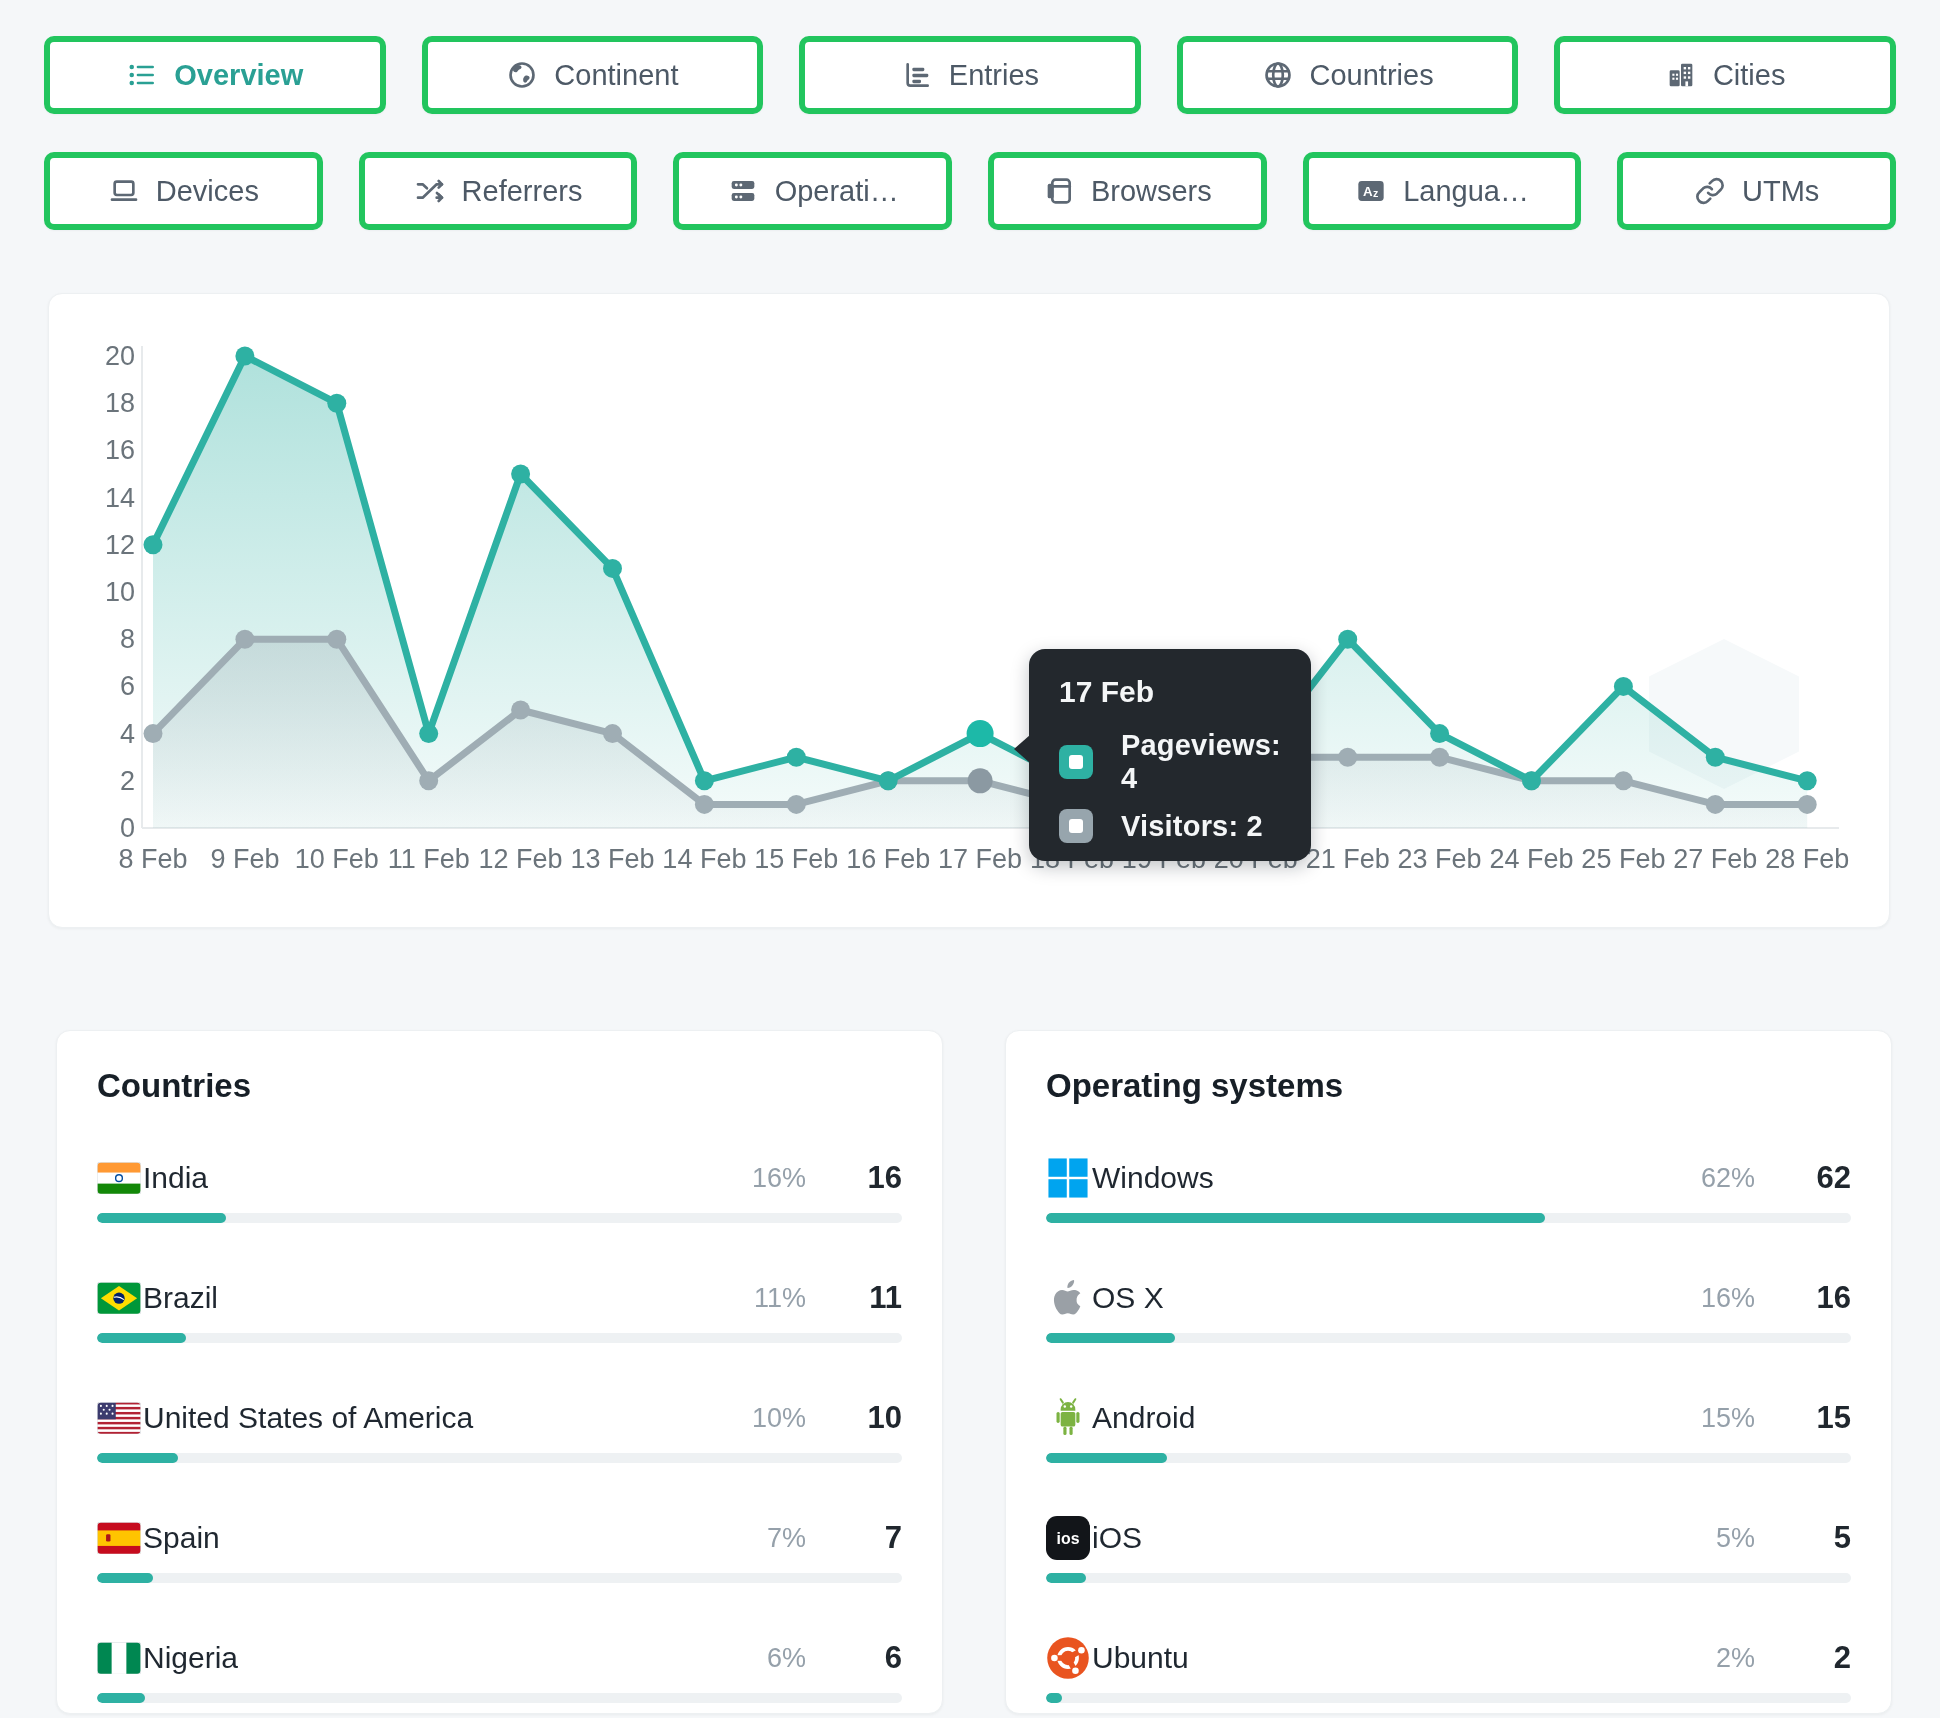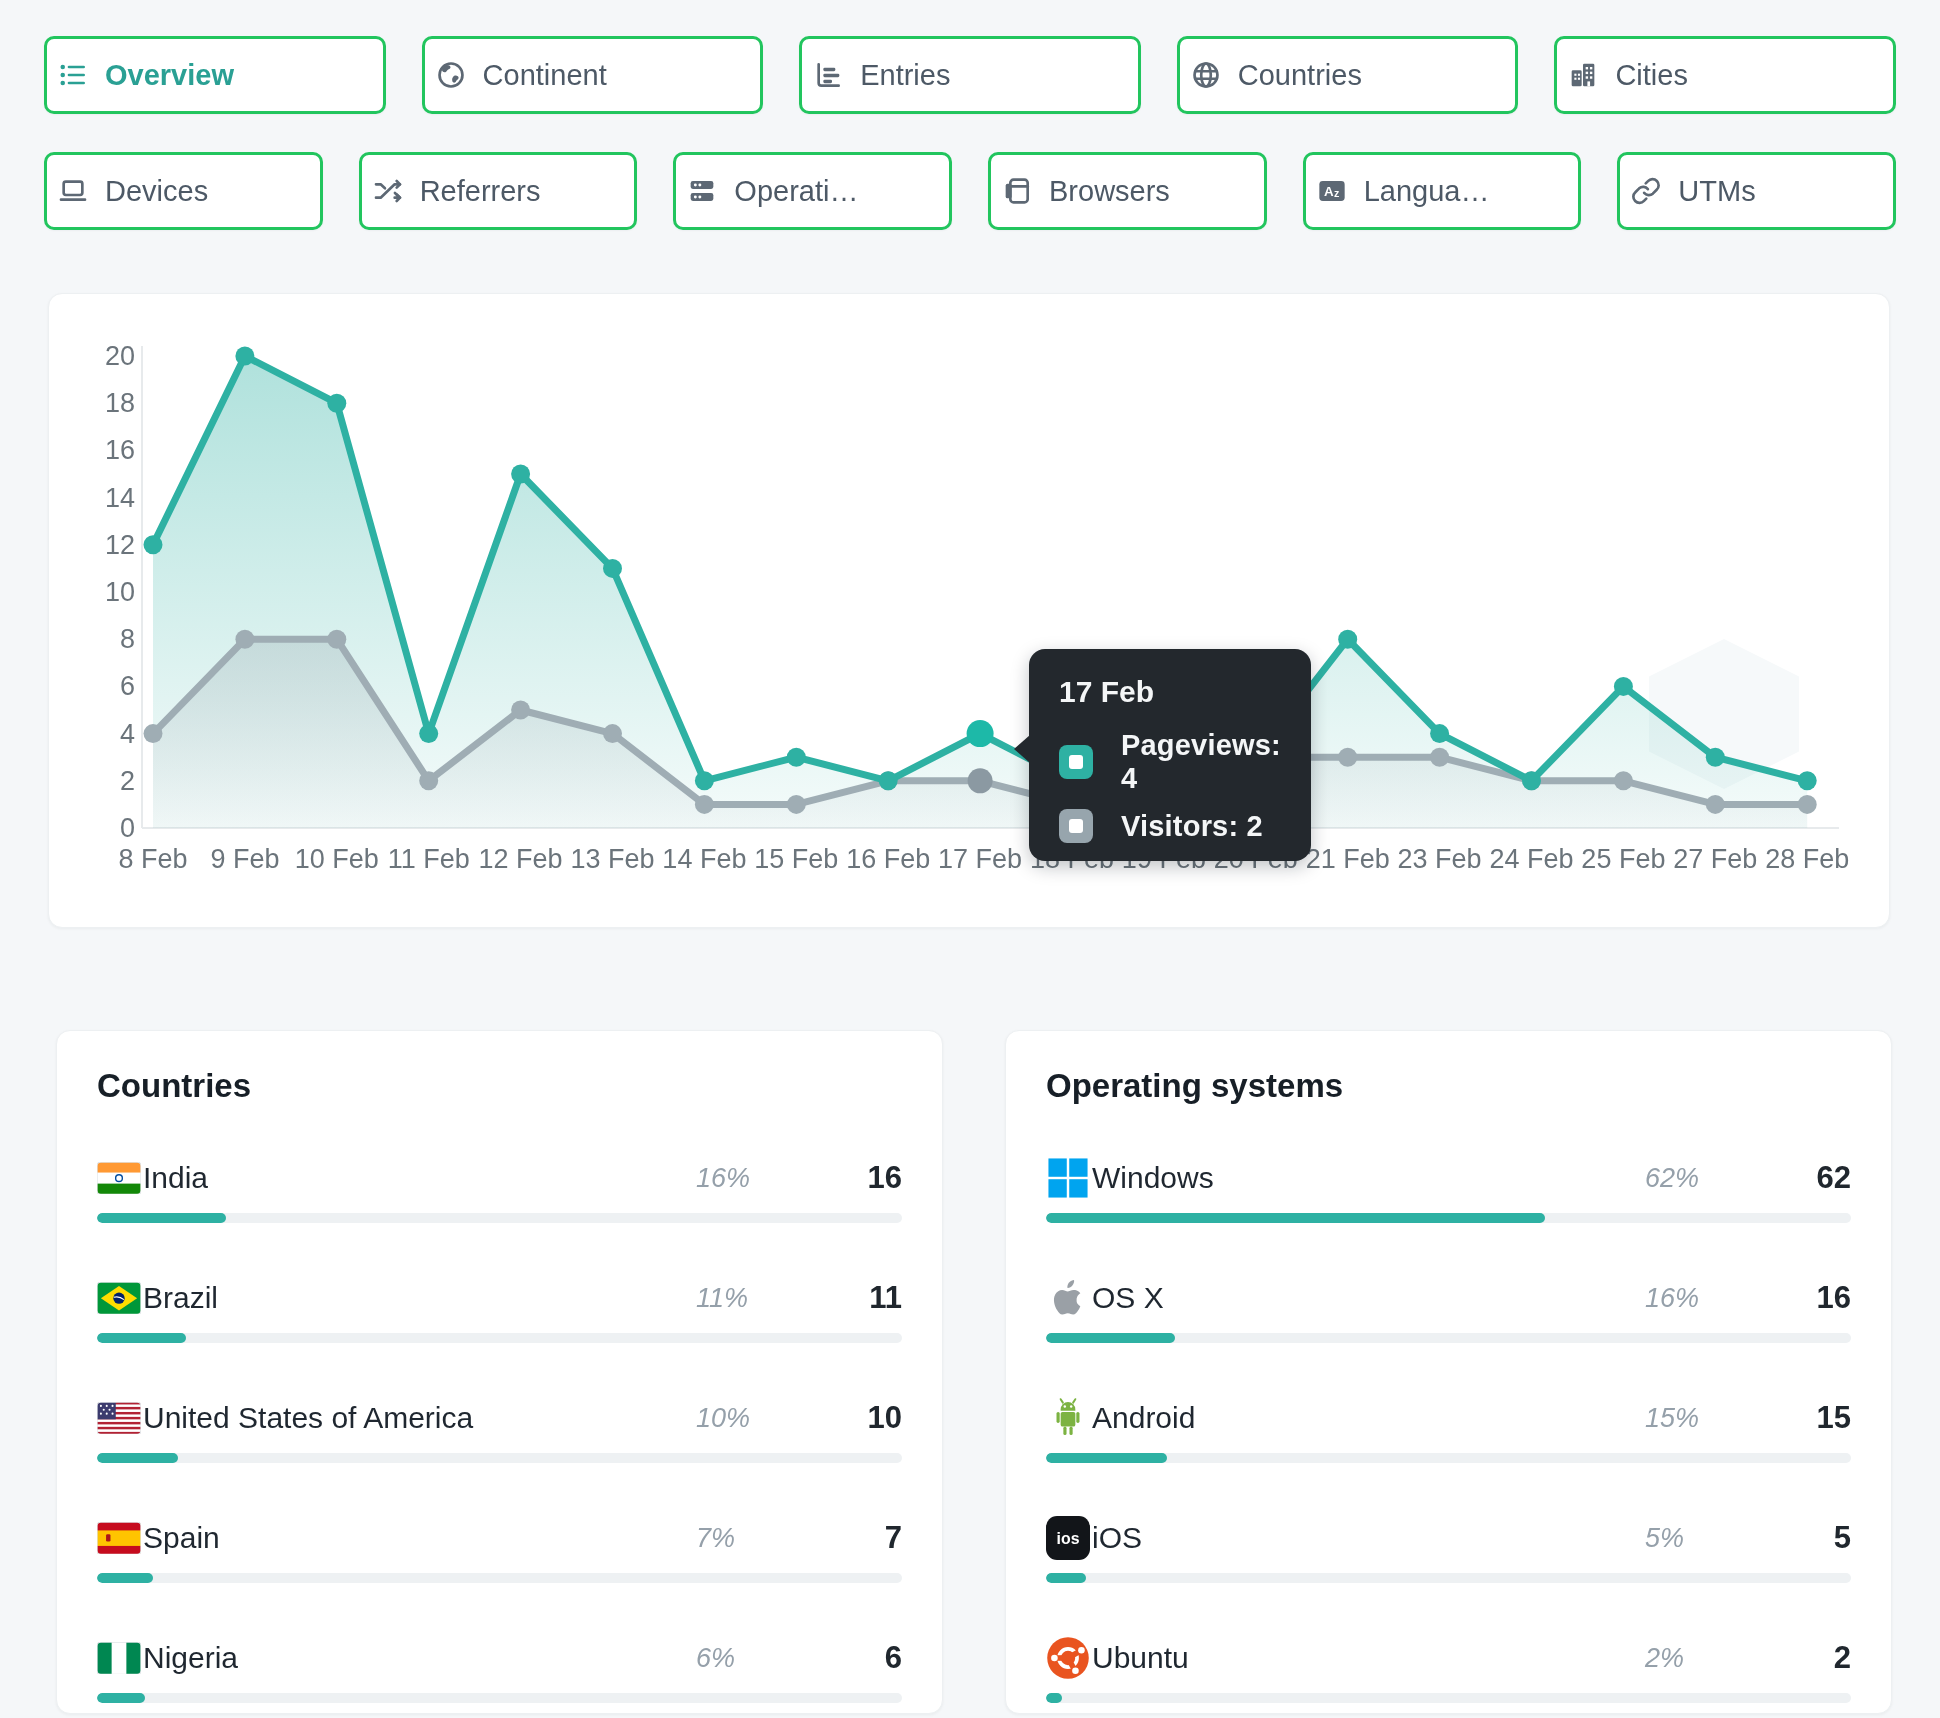--- a/index.html
+++ b/index.html
@@ -1,22 +1,22 @@
 <!DOCTYPE html>
 <html><head>
 <meta charset="utf-8">
 <style>
   html,body{margin:0;padding:0;background:#f5f7f9;font-family:"Liberation Sans",sans-serif;}
   .page{position:relative;width:1940px;height:1718px;background:#f5f7f9;overflow:hidden;}
   
   .tabrow{position:absolute;left:44px;right:44px;display:flex;gap:36px;}
   #tabs-row1{top:36px;}
   #tabs-row2{top:152px;}
-  .tab{flex:1;height:78px;display:flex;align-items:center;justify-content:flex-start;gap:16px;
-       background:#ffffff;border:3px solid #22c55e;border-radius:10px;
+  .tab{flex:1;height:78px;display:flex;align-items:center;justify-content:center;gap:16px;
+       background:#ffffff;border:6px solid #22c55e;border-radius:10px;
        box-shadow:0 1px 2px rgba(20,30,40,.04);cursor:pointer;
        font-family:"Liberation Sans",sans-serif;font-size:29px;font-weight:500;color:#4d5966;
        white-space:nowrap;overflow:hidden;padding:0 10px;}
   .tab .ticon{width:32px;height:32px;flex:0 0 auto;color:#5d6874;display:flex;align-items:center;}
   .tab.active{color:#2aa094;font-weight:600;}
   .tab.active .ticon{color:#2aa094;}
   .tab svg{width:32px;height:32px;}
   
   .card{position:absolute;background:#ffffff;border:1px solid #edf0f2;border-radius:14px;
         box-shadow:0 1px 3px rgba(20,30,40,.05);}
@@ -39,21 +39,21 @@
                   border-right:16px solid #23282d;}
   
   #panel-0{left:56px;top:1030px;width:885px;height:682px;}
   #panel-1{left:1005px;top:1030px;width:885px;height:682px;}
   .panel-inner{padding:30px 40px;}
   .panel-title{font-size:33px;font-weight:700;color:#171f27;margin:6px 0 50px 0;}
   .prow{margin-bottom:52px;}
   .prow-top{display:flex;align-items:center;height:46px;margin-bottom:12px;}
   .prow-icon{width:44px;height:36px;display:flex;align-items:center;flex:0 0 auto;}
   .prow-name{font-size:30px;color:#1f2730;margin-left:2px;flex:1 1 auto;}
-  .prow-pct{font-size:27px;color:#95a0aa;width:110px;flex:0 0 auto;font-style:italic;}
+  .prow-pct{font-size:27px;color:#95a0aa;width:110px;text-align:right;flex:0 0 auto;}
   .prow-val{font-size:31px;font-weight:600;color:#20272e;width:96px;text-align:right;flex:0 0 auto;}
   .bar-track{height:10px;background:#eef1f3;border-radius:5px;position:relative;overflow:hidden;}
   .bar-fill{position:absolute;left:0;top:0;bottom:0;background:#2eb1a3;border-radius:5px;}
 </style>
 </head>
 <body>
 
 <div class="page">
 
   <div class="tabrow" id="tabs-row1">

